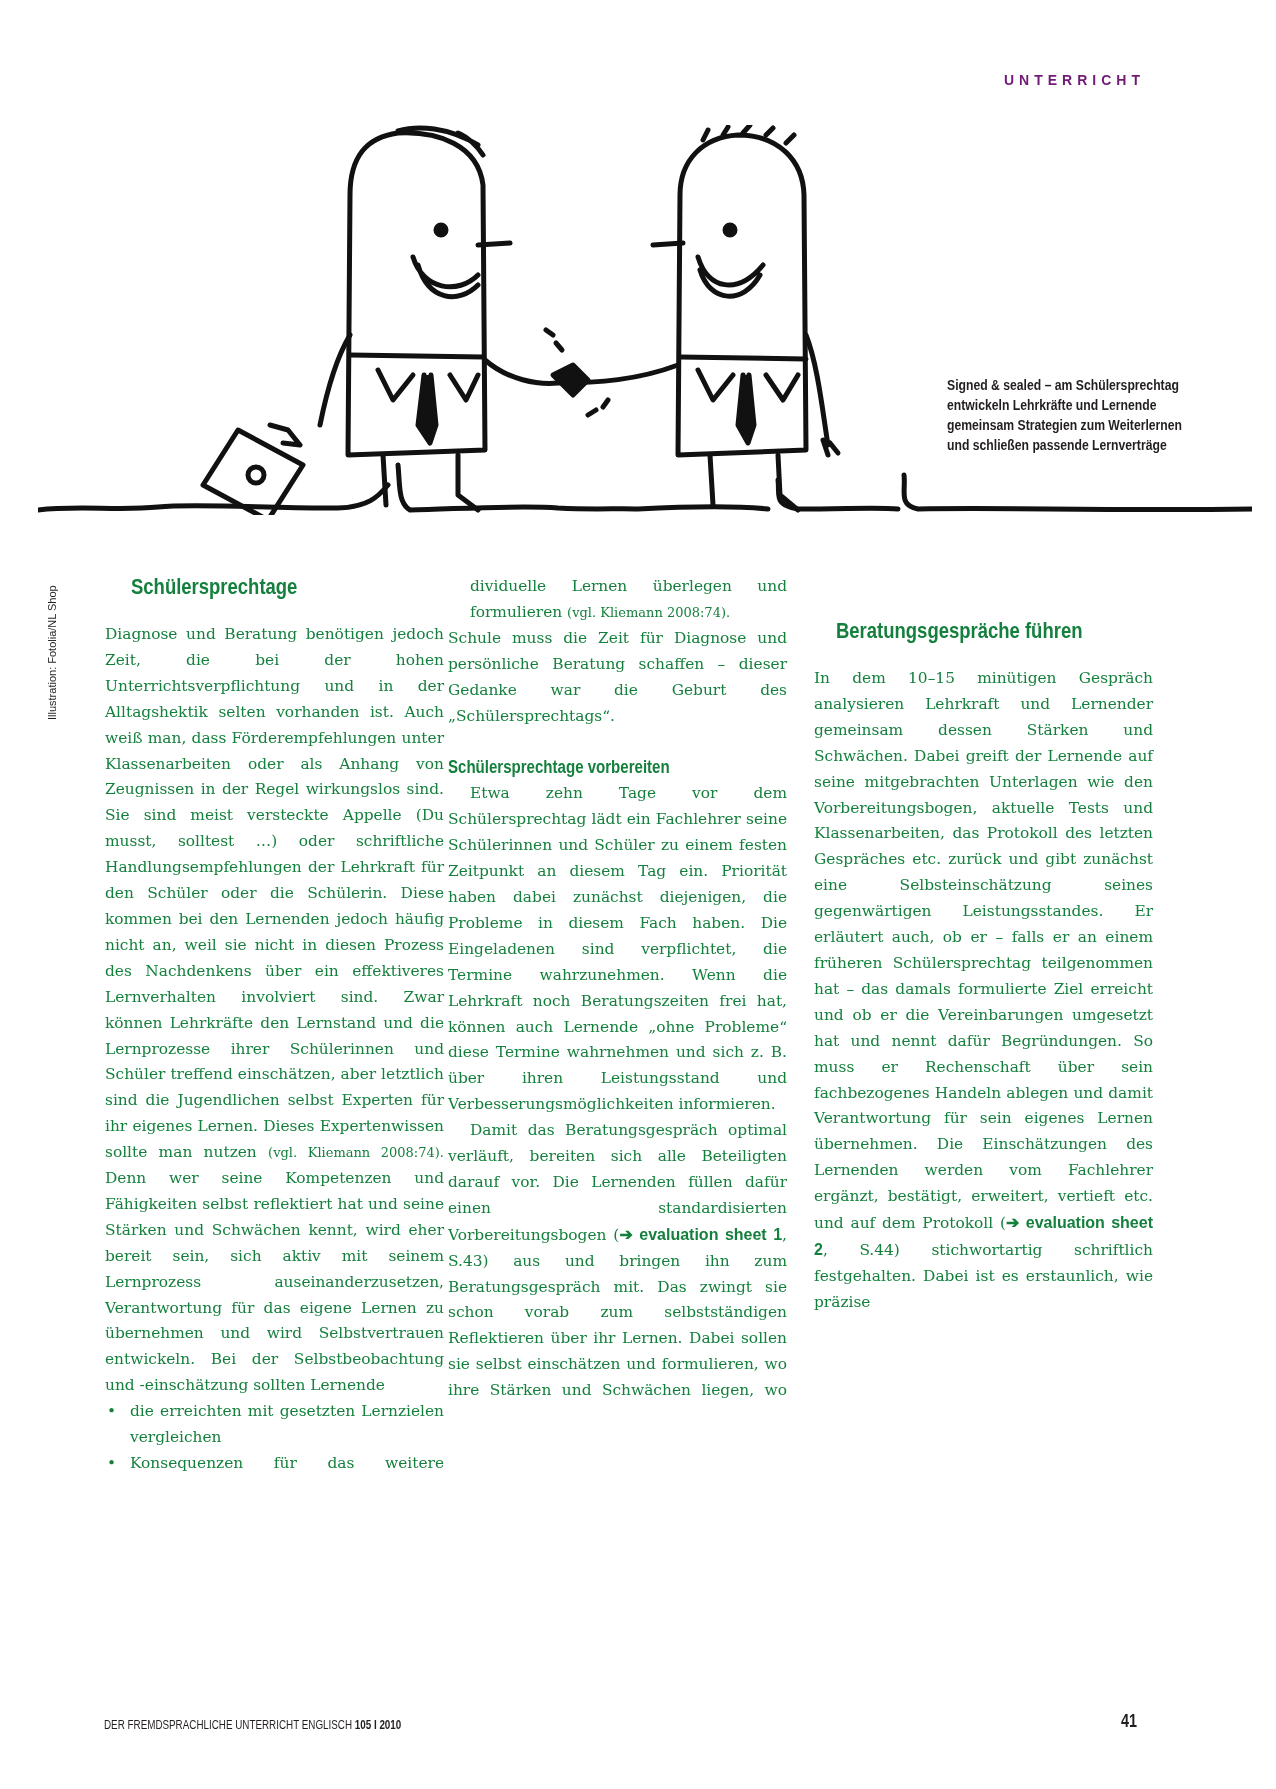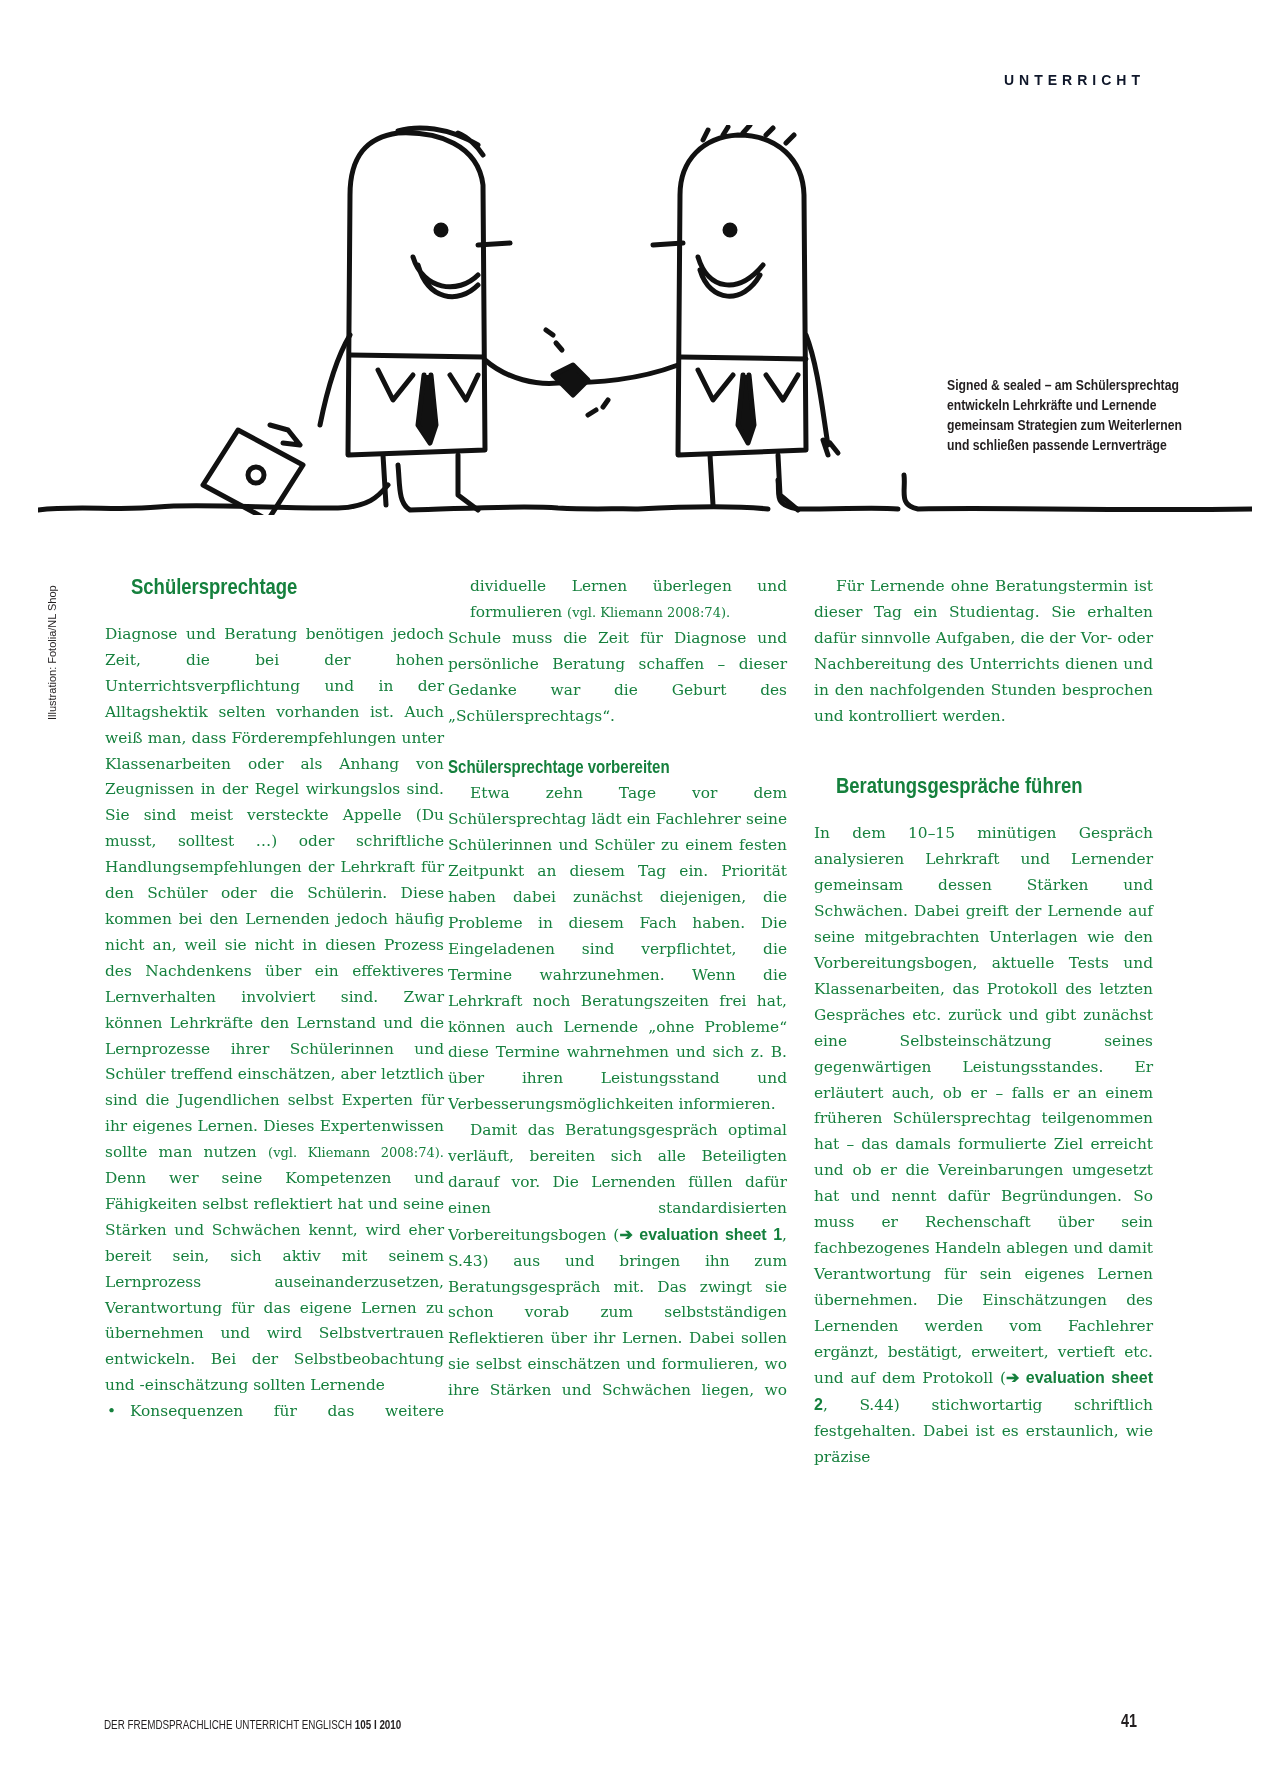--- a/index.html
+++ b/index.html
@@ -1,17 +1,17 @@
 <!DOCTYPE html>
 <html><head>
 <meta charset="utf-8">
 <style>
   html, body { margin:0; padding:0; background:#fff; }
   body { width:1276px; height:1789px; position:relative; overflow:hidden; color:#231f20; }
-  .section-label { position:absolute; left:1004px; top:72px; font-family:"Liberation Sans", sans-serif; font-weight:bold; font-size:14px; letter-spacing:5px; color:#0f172a; }
+  .section-label { position:absolute; left:1004px; top:72px; font-family:"Liberation Sans", sans-serif; font-weight:bold; font-size:14px; letter-spacing:5px; color:#701a75; }
   .illustration { position:absolute; left:38px; top:125px; width:1214px; height:390px; }
   .caption { position:absolute; left:947px; top:375px; width:300px; font-family:"Liberation Sans", sans-serif; font-weight:bold; font-size:14.2px; line-height:20px; color:#231f20; transform:scaleX(0.86); transform-origin:left top; width:350px; }
   .credit { position:absolute; left:46px; top:720px; transform:rotate(-90deg); transform-origin:left top; font-family:"Liberation Sans", sans-serif; font-size:11px; color:#231f20; white-space:nowrap; transform:translateY(0) rotate(-90deg); }
   .col { position:absolute; top:574px; width:339px; font-family:"DejaVu Serif", serif; font-size:15.4px; line-height:25.9px; color:#15803d; text-align:justify; hyphens:manual; }
   .col1 { left:105px; }
   .col2 { left:448px; }
   .col3 { left:814px; }
   .col p { margin:0; }
   .indent { text-indent:22px; }
   .h2 { font-family:"Liberation Sans", sans-serif; font-weight:bold; font-size:22px; line-height:26px; transform:scaleX(0.84); transform-origin:left top; white-space:nowrap; }
@@ -71,32 +71,32 @@
   <div>gemeinsam Strategien zum Weiterlernen</div>
   <div>und schließen passende Lernverträge</div>
 </div>
 
 <div class="credit" style="top:720px;">Illustration: Fotolia/NL Shop</div>
 
 <div class="col col1">
   <div class="h2" style="margin-left:26px; margin-top:0; margin-bottom:22px;">Schülersprechtage</div>
   <p><span>Diagnose und Beratung benötigen jedoch Zeit, die bei der hohen Unterrichtsverpflichtung und in der Alltagshektik selten vorhanden ist. Auch weiß man, dass Förderempfehlungen unter Klassenarbeiten oder als Anhang von Zeugnissen in der Regel wirkungslos sind. Sie sind meist versteckte Appelle (Du musst, solltest …) oder schriftliche Handlungsempfehlungen der Lehrkraft für den Schüler oder die Schülerin. Diese kommen bei den Lernenden jedoch häufig nicht an, weil sie nicht in diesen Prozess des Nachdenkens über ein effektiveres Lernverhalten involviert sind. Zwar können Lehrkräfte den Lernstand und die Lernprozesse ihrer Schülerinnen und Schüler treffend einschätzen, aber letztlich sind die Jugendlichen selbst Experten für ihr eigenes Lernen. Dieses Expertenwissen sollte man nutzen </span><span class="cite">(vgl. Kliemann 2008:74).</span><span> Denn wer seine Kompetenzen und Fähigkeiten selbst reflektiert hat und seine Stärken und Schwächen kennt, wird eher bereit sein, sich aktiv mit seinem Lernprozess auseinanderzusetzen, Verantwortung für das eigene Lernen zu übernehmen und wird Selbstvertrauen entwickeln. Bei der Selbstbeobachtung und -einschätzung sollten Lernende</span></p>
   <ul class="bullets">
+    <li>die erreichten mit gesetzten Lernzielen vergleichen</li>
     <li style="height:26px; overflow:hidden; text-align-last:justify;"><span>Konsequenzen für das weitere individuelle Lernen überlegen und formulieren</span></li>
   </ul>
 </div>
 
 <div class="col col2">
   <p class="hang" style="margin-top:0;"><span>dividuelle Lernen überlegen und formulieren </span><span class="cite">(vgl. Kliemann 2008:74).</span></p>
   <p>Schule muss die Zeit für Diagnose und persönliche Beratung schaffen – dieser Gedanke war die Geburt des „Schülersprechtags“.</p>
   <div class="h3" style="margin-top:26px;">Schülersprechtage vorbereiten</div>
   <p class="indent">Etwa zehn Tage vor dem Schülersprechtag lädt ein Fachlehrer seine Schülerinnen und Schüler zu einem festen Zeitpunkt an diesem Tag ein. Priorität haben dabei zunächst diejenigen, die Probleme in diesem Fach haben. Die Eingeladenen sind verpflichtet, die Termine wahrzunehmen. Wenn die Lehrkraft noch Beratungszeiten frei hat, können auch Lernende „ohne Probleme“ diese Termine wahrnehmen und sich z. B. über ihren Leistungsstand und Verbesserungsmöglichkeiten informieren.</p>
   <p class="indent" style="height:285px; overflow:hidden;"><span>Damit das Beratungsgespräch optimal verläuft, bereiten sich alle Beteiligten darauf vor. Die Lernenden füllen dafür einen standardisierten Vorbereitungsbogen (</span><span class="ref">➔ evaluation sheet 1</span><span>, S.43) aus und bringen ihn zum Beratungsgespräch mit. Das zwingt sie schon vorab zum selbstständigen Reflektieren über ihr Lernen. Dabei sollen sie selbst einschätzen und formulieren, wo ihre Stärken und Schwächen liegen, wo mögliche Problemfelder sind, wie ihr bisheriger Lernprozess verlaufen ist und welche Konsequenzen sie daraus ziehen würden. Um auch die Eltern mit einzubeziehen, müssen diese den ausgefüllten Fragebogen unterschreiben.</span></p>
 </div>
 
 <div class="col col3">
-  <p class="indent">Für Lernende ohne Beratungstermin ist dieser Tag ein Studientag. Sie erhalten dafür sinnvolle Aufgaben, die der Vor- oder Nachbereitung des Unterrichts dienen und in den nachfolgenden Stunden besprochen und kontrolliert werden.</p>
   <div class="h2" style="margin-top:44px; margin-left:22px; margin-bottom:22px;">Beratungsgespräche führen</div>
   <p><span>In dem 10–15 minütigen Gespräch analysieren Lehrkraft und Lernender gemeinsam dessen Stärken und Schwächen. Dabei greift der Lernende auf seine mitgebrachten Unterlagen wie den Vorbereitungsbogen, aktuelle Tests und Klassenarbeiten, das Protokoll des letzten Gespräches etc. zurück und gibt zunächst eine Selbsteinschätzung seines gegenwärtigen Leistungsstandes. Er erläutert auch, ob er – falls er an einem früheren Schülersprechtag teilgenommen hat – das damals formulierte Ziel erreicht und ob er die Vereinbarungen umgesetzt hat und nennt dafür Begründungen. So muss er Rechenschaft über sein fachbezogenes Handeln ablegen und damit Verantwortung für sein eigenes Lernen übernehmen. Die Einschätzungen des Lernenden werden vom Fachlehrer ergänzt, bestätigt, erweitert, vertieft etc. und auf dem Protokoll (</span><span class="ref">➔ evaluation sheet 2</span><span>, S.44) stichwortartig schriftlich festgehalten. Dabei ist es erstaunlich, wie präzise</span></p>
 </div>
 
 <div class="footer"><span>DER FREMDSPRACHLICHE UNTERRICHT ENGLISCH </span><b>105 I 2010</b></div>
 <div class="pagenum">41</div>
 
 </body></html>

